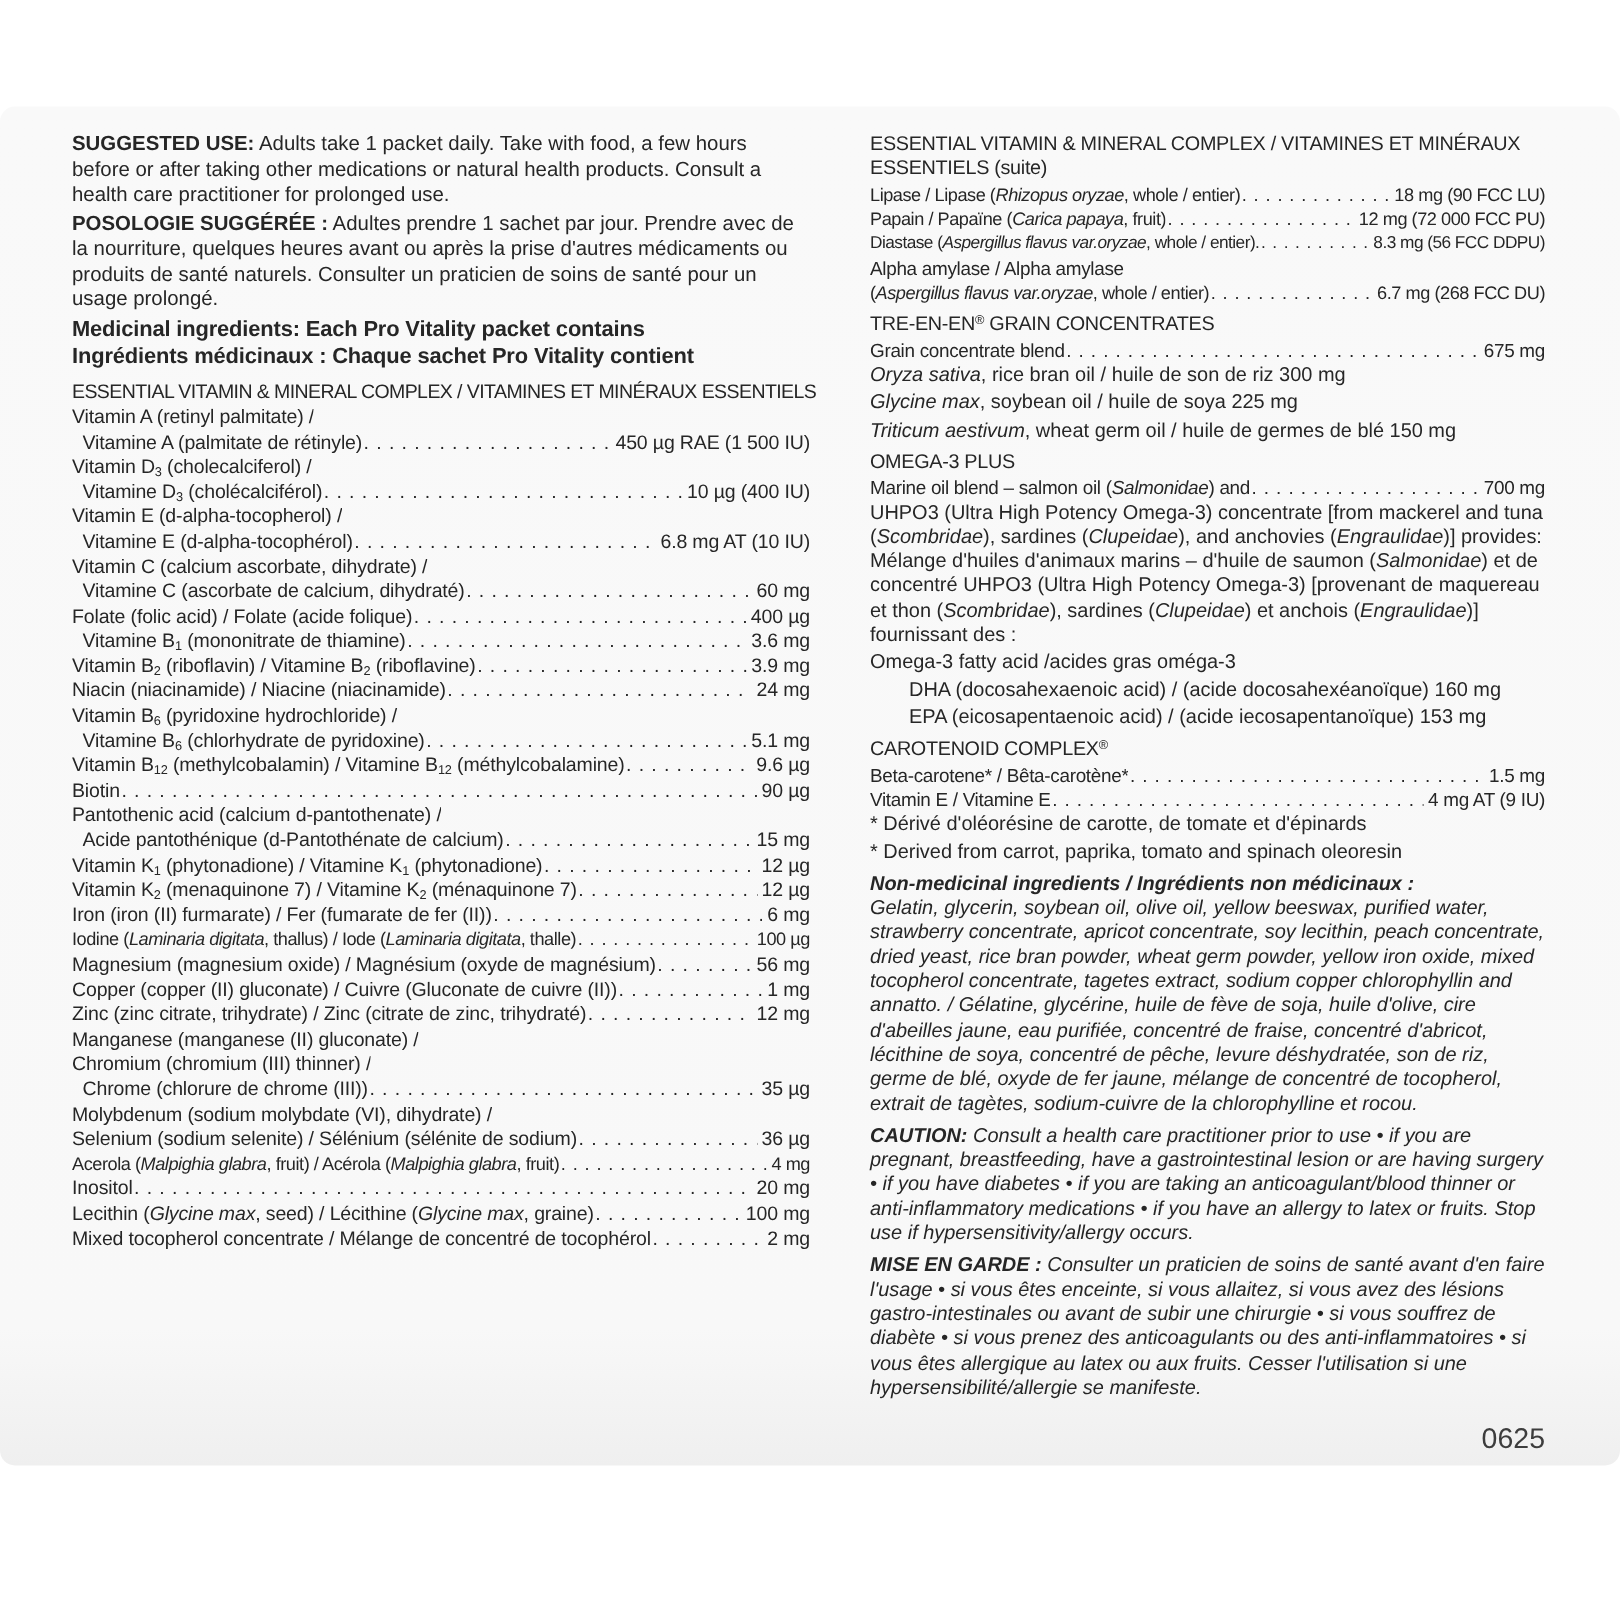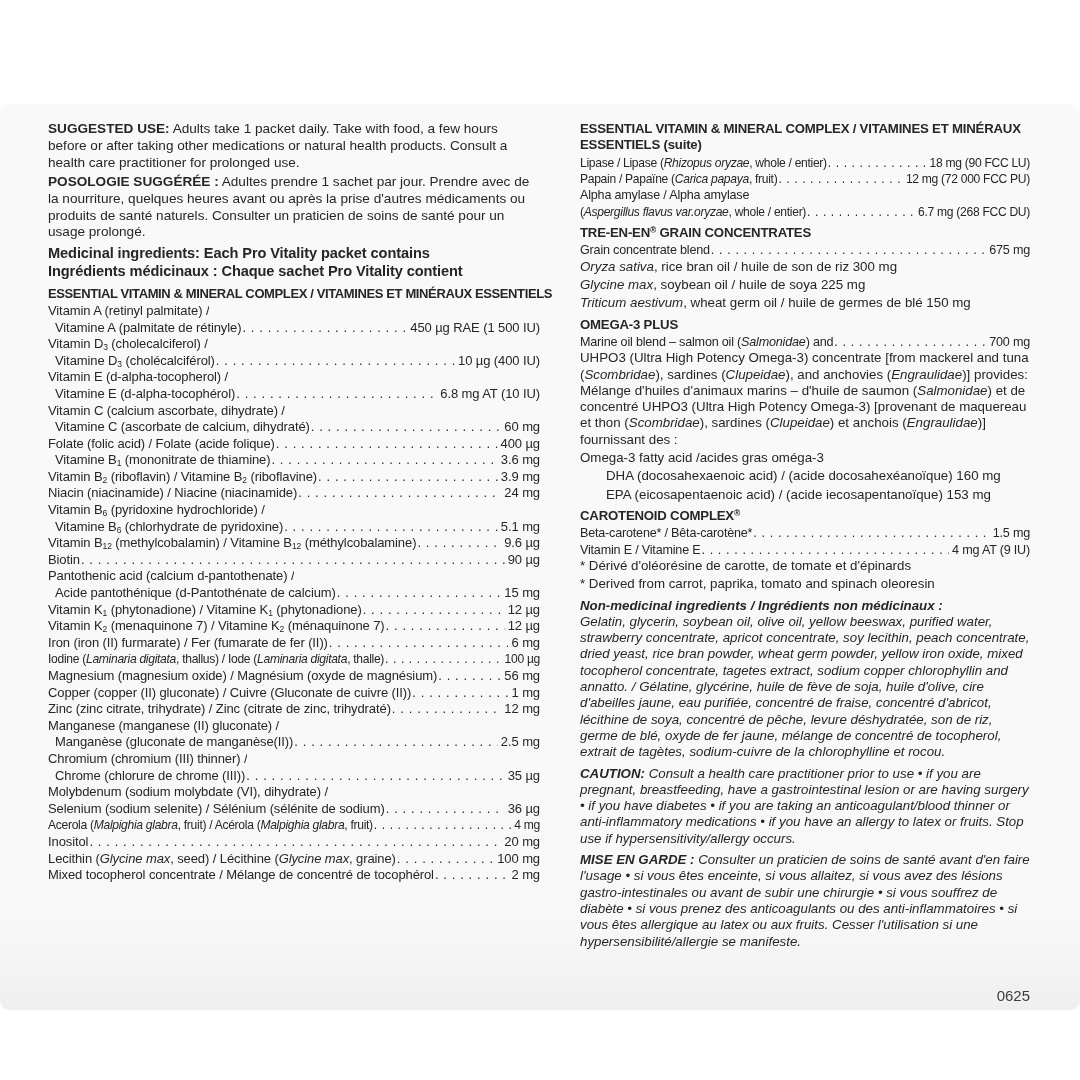--- a/index.html
+++ b/index.html
@@ -1,55 +1,55 @@
 <!DOCTYPE html>
 <html><head>
 <meta charset="utf-8">
 <style>
   html,body{margin:0;padding:0;}
   body{
     width:1080px;height:1080px;position:relative;background:#ffffff;
     font-family:"Liberation Sans",sans-serif;color:#262626;
   }
   .panel{
-    position:absolute;left:0;top:104px;width:1080px;height:906px;
+    position:absolute;left:0;top:71px;width:1080px;height:906px;
     background:linear-gradient(180deg,#f9f9f9 0%,#f8f8f8 90%,#efefef 100%);
     border-radius:10px;
   }
   .panel-inner{
     position:absolute;left:48px;top:17px;right:50px;bottom:14px;
     display:flex;gap:40px;
   }
   .col{flex:none;}
   .col-left{width:492px;}
   .col-right{width:450px;}
   
   .p{font-size:13.6px;line-height:16.9px;margin:0 0 2px 0;}
   .col-right .p{font-size:13.3px;line-height:16.3px;}
   .h2{font-size:14.6px;line-height:17.6px;font-weight:700;margin:4px 0 5px 0;letter-spacing:-0.1px;}
-  .h{font-size:13.2px;line-height:16.4px;font-weight:700;margin:5px 0 1px 0;letter-spacing:-0.2px;}
+  .h{font-size:13.2px;line-height:16.4px;font-weight:400;margin:5px 0 1px 0;letter-spacing:-0.2px;}
   .col-right .h:first-child{margin-top:0;}
   .nowrap{white-space:nowrap;letter-spacing:-0.38px;font-size:13px;}
   .mt{margin-top:5px;font-style:italic;}
   .ind2{padding-left:26px;}
   
   .row{display:flex;align-items:baseline;font-size:13px;line-height:16.6px;letter-spacing:-0.1px;}
   .col-right .row{font-size:12.6px;line-height:16.3px;letter-spacing:-0.2px;}
   .row .nm{white-space:nowrap;overflow:hidden;flex:0 1 auto;}
   .row .dots{flex:1 1 0;overflow:hidden;white-space:nowrap;min-width:5px;margin:0 1px;}
   .row .dots::before{content:". . . . . . . . . . . . . . . . . . . . . . . . . . . . . . . . . . . . . . . . . . . . . . . . . . . . . . . . . . . . . . . . . . . . . . . . . . . . . . . . . . . . . . . . . . . .";letter-spacing:0.6px;}
   .row .val{white-space:nowrap;flex:0 0 auto;padding-left:2px;}
   .row.ind{padding-left:7px;}
   .row.sm{font-size:12.1px;letter-spacing:-0.3px;}
   .row.xs{font-size:11.5px;letter-spacing:-0.35px;}
   sub{font-size:8.5px;vertical-align:-2px;line-height:0;}
   sup{font-size:8.5px;vertical-align:4px;line-height:0;}
   i{font-style:italic;}
   b{font-weight:700;}
-  .code{position:absolute;right:50px;bottom:6px;font-size:15px;color:#3d3d3d;}
+  .code{position:absolute;right:50px;bottom:6px;font-size:19px;color:#3d3d3d;}
 </style>
 </head>
 <body>
 
 <div class="panel">
   <div class="panel-inner">
     <div class="col col-left" id="col-left">
         <div class="p"><b>SUGGESTED USE:</b> Adults take 1 packet daily. Take with food, a few hours before or after taking other medications or natural health products. Consult a health care practitioner for prolonged use.</div>
         <div class="p"><b>POSOLOGIE SUGGÉRÉE :</b> Adultes prendre 1 sachet par jour. Prendre avec de la nourriture, quelques heures avant ou après la prise d'autres médicaments ou produits de santé naturels. Consulter un praticien de soins de santé pour un usage prolongé.</div>
         <div class="h2">Medicinal ingredients: Each Pro Vitality packet contains<br>Ingrédients médicinaux : Chaque sachet Pro Vitality contient</div>
@@ -163,25 +163,20 @@
           <span class="val">1 mg</span>
         </div>
         <div class="row">
           <span class="nm">Zinc (zinc citrate, trihydrate) / Zinc (citrate de zinc, trihydraté)</span>
           <span class="dots"></span>
           <span class="val">12 mg</span>
         </div>
         <div class="row noval">
           <span class="nm">Manganese (manganese (II) gluconate) /</span>
         </div>
-        <div class="row ind">
-          <span class="nm">Manganèse (gluconate de manganèse(II))</span>
-          <span class="dots"></span>
-          <span class="val">2.5 mg</span>
-        </div>
         <div class="row noval">
           <span class="nm">Chromium (chromium (III) thinner) /</span>
         </div>
         <div class="row ind">
           <span class="nm">Chrome (chlorure de chrome (III))</span>
           <span class="dots"></span>
           <span class="val">35 µg</span>
         </div>
         <div class="row noval">
           <span class="nm">Molybdenum (sodium molybdate (VI), dihydrate) /</span>
@@ -216,20 +211,25 @@
         <div class="h">ESSENTIAL VITAMIN &amp; MINERAL COMPLEX / VITAMINES ET MINÉRAUX ESSENTIELS (suite)</div>
         <div class="row sm">
           <span class="nm">Lipase / Lipase (<i>Rhizopus oryzae</i>, whole / entier)</span>
           <span class="dots"></span>
           <span class="val">18 mg (90 FCC LU)</span>
         </div>
         <div class="row sm">
           <span class="nm">Papain / Papaïne (<i>Carica papaya</i>, fruit)</span>
           <span class="dots"></span>
           <span class="val">12 mg (72 000 FCC PU)</span>
+        </div>
+        <div class="row xs">
+          <span class="nm">Diastase (<i>Aspergillus flavus var.oryzae</i>, whole / entier).</span>
+          <span class="dots"></span>
+          <span class="val">8.3 mg (56 FCC DDPU)</span>
         </div>
         <div class="row noval">
           <span class="nm">Alpha amylase / Alpha amylase</span>
         </div>
         <div class="row sm">
           <span class="nm">(<i>Aspergillus flavus var.oryzae</i>, whole / entier)</span>
           <span class="dots"></span>
           <span class="val">6.7 mg (268 FCC DU)</span>
         </div>
         <div class="h">TRE-EN-EN<sup>®</sup> GRAIN CONCENTRATES</div>

